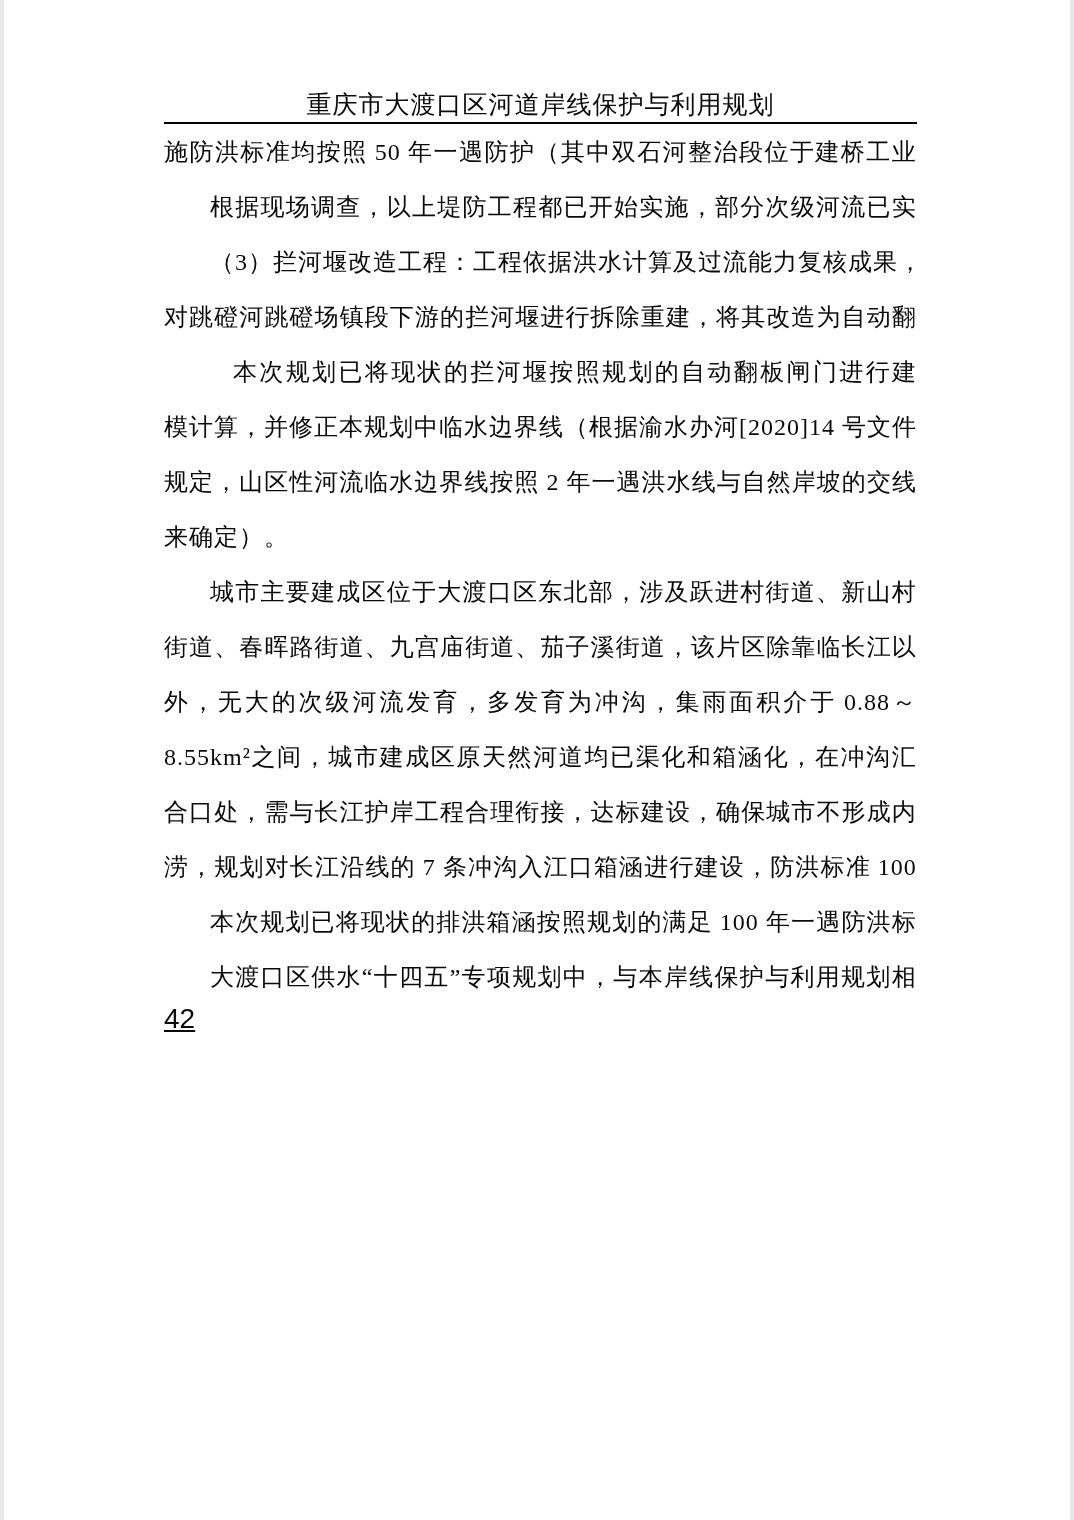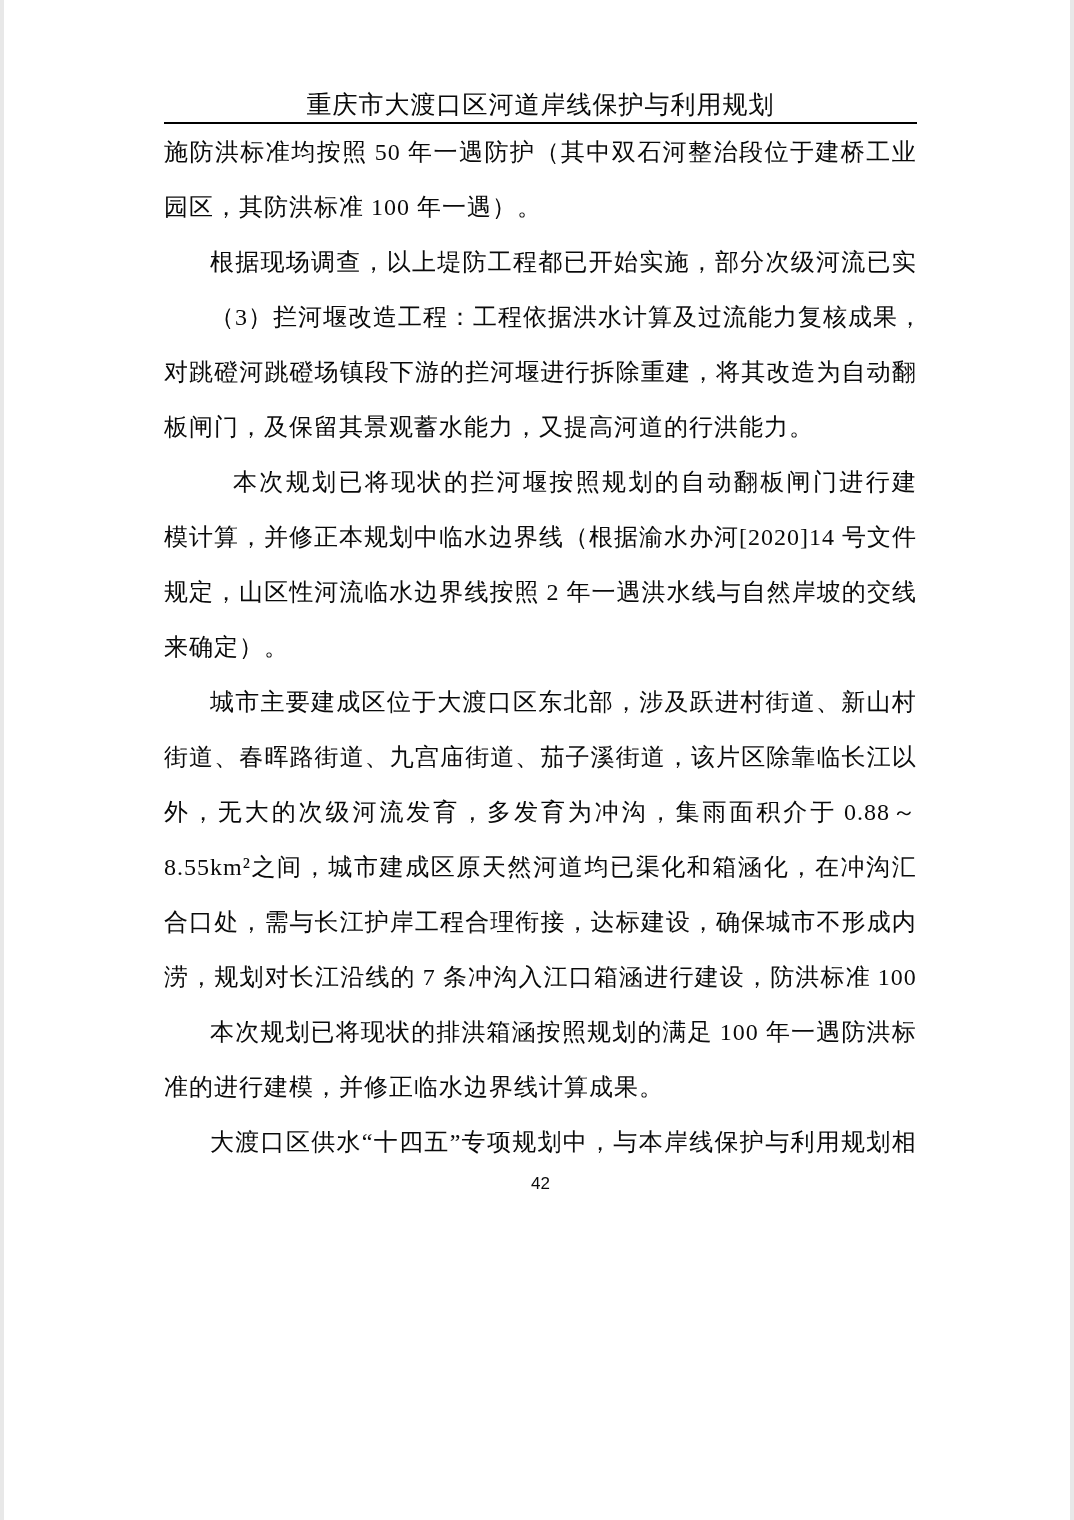--- a/index.html
+++ b/index.html
@@ -40,50 +40,47 @@
     overflow: hidden;
   }
   .line.justify {
     display: flex;
     justify-content: space-between;
     letter-spacing: 0;
   }
   .tok { white-space: pre; letter-spacing: 1px; }
   .page-number {
     margin-top: 1px;
-    text-align: center;
     font-family: "Liberation Sans", "DejaVu Sans", sans-serif;
-    font-size: 17px;
+    font-size: 28px;
     line-height: 26px;
+    text-decoration: underline;
   }
 </style>
 </head>
 <body>
 
 <div class="page">
   <div class="content">
     <div class="header">
       <div class="header-title">重庆市大渡口区河道岸线保护与利用规划</div>
     </div>
     <div class="doc-body">
         <div class="line justify"><span class="tok">施</span><span class="tok">防</span><span class="tok">洪</span><span class="tok">标</span><span class="tok">准</span><span class="tok">均</span><span class="tok">按</span><span class="tok">照</span><span class="tok"> 50 </span><span class="tok">年</span><span class="tok">一</span><span class="tok">遇</span><span class="tok">防</span><span class="tok">护</span><span class="tok">（</span><span class="tok">其</span><span class="tok">中</span><span class="tok">双</span><span class="tok">石</span><span class="tok">河</span><span class="tok">整</span><span class="tok">治</span><span class="tok">段</span><span class="tok">位</span><span class="tok">于</span><span class="tok">建</span><span class="tok">桥</span><span class="tok">工</span><span class="tok">业</span></div>
-        <div class="line">园区，其防洪标准 100 年一遇）。</div>
         <div class="line justify" style="padding-left: 46px;"><span class="tok">根</span><span class="tok">据</span><span class="tok">现</span><span class="tok">场</span><span class="tok">调</span><span class="tok">查</span><span class="tok">，</span><span class="tok">以</span><span class="tok">上</span><span class="tok">堤</span><span class="tok">防</span><span class="tok">工</span><span class="tok">程</span><span class="tok">都</span><span class="tok">已</span><span class="tok">开</span><span class="tok">始</span><span class="tok">实</span><span class="tok">施</span><span class="tok">，</span><span class="tok">部</span><span class="tok">分</span><span class="tok">次</span><span class="tok">级</span><span class="tok">河</span><span class="tok">流</span><span class="tok">已</span><span class="tok">实</span></div>
         <div class="line justify" style="padding-left: 46px;"><span class="tok">（</span><span class="tok">3</span><span class="tok">）</span><span class="tok">拦</span><span class="tok">河</span><span class="tok">堰</span><span class="tok">改</span><span class="tok">造</span><span class="tok">工</span><span class="tok">程</span><span class="tok">：</span><span class="tok">工</span><span class="tok">程</span><span class="tok">依</span><span class="tok">据</span><span class="tok">洪</span><span class="tok">水</span><span class="tok">计</span><span class="tok">算</span><span class="tok">及</span><span class="tok">过</span><span class="tok">流</span><span class="tok">能</span><span class="tok">力</span><span class="tok">复</span><span class="tok">核</span><span class="tok">成</span><span class="tok">果</span><span class="tok">，</span></div>
         <div class="line justify"><span class="tok">对</span><span class="tok">跳</span><span class="tok">磴</span><span class="tok">河</span><span class="tok">跳</span><span class="tok">磴</span><span class="tok">场</span><span class="tok">镇</span><span class="tok">段</span><span class="tok">下</span><span class="tok">游</span><span class="tok">的</span><span class="tok">拦</span><span class="tok">河</span><span class="tok">堰</span><span class="tok">进</span><span class="tok">行</span><span class="tok">拆</span><span class="tok">除</span><span class="tok">重</span><span class="tok">建</span><span class="tok">，</span><span class="tok">将</span><span class="tok">其</span><span class="tok">改</span><span class="tok">造</span><span class="tok">为</span><span class="tok">自</span><span class="tok">动</span><span class="tok">翻</span></div>
-        <div class="line">板闸门，及保留其景观蓄水能力，又提高河道的行洪能力。</div>
         <div class="line justify" style="padding-left: 69px;"><span class="tok">本</span><span class="tok">次</span><span class="tok">规</span><span class="tok">划</span><span class="tok">已</span><span class="tok">将</span><span class="tok">现</span><span class="tok">状</span><span class="tok">的</span><span class="tok">拦</span><span class="tok">河</span><span class="tok">堰</span><span class="tok">按</span><span class="tok">照</span><span class="tok">规</span><span class="tok">划</span><span class="tok">的</span><span class="tok">自</span><span class="tok">动</span><span class="tok">翻</span><span class="tok">板</span><span class="tok">闸</span><span class="tok">门</span><span class="tok">进</span><span class="tok">行</span><span class="tok">建</span></div>
         <div class="line justify"><span class="tok">模</span><span class="tok">计</span><span class="tok">算</span><span class="tok">，</span><span class="tok">并</span><span class="tok">修</span><span class="tok">正</span><span class="tok">本</span><span class="tok">规</span><span class="tok">划</span><span class="tok">中</span><span class="tok">临</span><span class="tok">水</span><span class="tok">边</span><span class="tok">界</span><span class="tok">线</span><span class="tok">（</span><span class="tok">根</span><span class="tok">据</span><span class="tok">渝</span><span class="tok">水</span><span class="tok">办</span><span class="tok">河</span><span class="tok">[2020]14 </span><span class="tok">号</span><span class="tok">文</span><span class="tok">件</span></div>
         <div class="line justify"><span class="tok">规</span><span class="tok">定</span><span class="tok">，</span><span class="tok">山</span><span class="tok">区</span><span class="tok">性</span><span class="tok">河</span><span class="tok">流</span><span class="tok">临</span><span class="tok">水</span><span class="tok">边</span><span class="tok">界</span><span class="tok">线</span><span class="tok">按</span><span class="tok">照</span><span class="tok"> 2 </span><span class="tok">年</span><span class="tok">一</span><span class="tok">遇</span><span class="tok">洪</span><span class="tok">水</span><span class="tok">线</span><span class="tok">与</span><span class="tok">自</span><span class="tok">然</span><span class="tok">岸</span><span class="tok">坡</span><span class="tok">的</span><span class="tok">交</span><span class="tok">线</span></div>
         <div class="line">来确定）。</div>
         <div class="line justify" style="padding-left: 46px;"><span class="tok">城</span><span class="tok">市</span><span class="tok">主</span><span class="tok">要</span><span class="tok">建</span><span class="tok">成</span><span class="tok">区</span><span class="tok">位</span><span class="tok">于</span><span class="tok">大</span><span class="tok">渡</span><span class="tok">口</span><span class="tok">区</span><span class="tok">东</span><span class="tok">北</span><span class="tok">部</span><span class="tok">，</span><span class="tok">涉</span><span class="tok">及</span><span class="tok">跃</span><span class="tok">进</span><span class="tok">村</span><span class="tok">街</span><span class="tok">道</span><span class="tok">、</span><span class="tok">新</span><span class="tok">山</span><span class="tok">村</span></div>
         <div class="line justify"><span class="tok">街</span><span class="tok">道</span><span class="tok">、</span><span class="tok">春</span><span class="tok">晖</span><span class="tok">路</span><span class="tok">街</span><span class="tok">道</span><span class="tok">、</span><span class="tok">九</span><span class="tok">宫</span><span class="tok">庙</span><span class="tok">街</span><span class="tok">道</span><span class="tok">、</span><span class="tok">茄</span><span class="tok">子</span><span class="tok">溪</span><span class="tok">街</span><span class="tok">道</span><span class="tok">，</span><span class="tok">该</span><span class="tok">片</span><span class="tok">区</span><span class="tok">除</span><span class="tok">靠</span><span class="tok">临</span><span class="tok">长</span><span class="tok">江</span><span class="tok">以</span></div>
         <div class="line justify"><span class="tok">外</span><span class="tok">，</span><span class="tok">无</span><span class="tok">大</span><span class="tok">的</span><span class="tok">次</span><span class="tok">级</span><span class="tok">河</span><span class="tok">流</span><span class="tok">发</span><span class="tok">育</span><span class="tok">，</span><span class="tok">多</span><span class="tok">发</span><span class="tok">育</span><span class="tok">为</span><span class="tok">冲</span><span class="tok">沟</span><span class="tok">，</span><span class="tok">集</span><span class="tok">雨</span><span class="tok">面</span><span class="tok">积</span><span class="tok">介</span><span class="tok">于</span><span class="tok"> 0.88</span><span class="tok">～</span></div>
         <div class="line justify"><span class="tok">8.55km²</span><span class="tok">之</span><span class="tok">间</span><span class="tok">，</span><span class="tok">城</span><span class="tok">市</span><span class="tok">建</span><span class="tok">成</span><span class="tok">区</span><span class="tok">原</span><span class="tok">天</span><span class="tok">然</span><span class="tok">河</span><span class="tok">道</span><span class="tok">均</span><span class="tok">已</span><span class="tok">渠</span><span class="tok">化</span><span class="tok">和</span><span class="tok">箱</span><span class="tok">涵</span><span class="tok">化</span><span class="tok">，</span><span class="tok">在</span><span class="tok">冲</span><span class="tok">沟</span><span class="tok">汇</span></div>
         <div class="line justify"><span class="tok">合</span><span class="tok">口</span><span class="tok">处</span><span class="tok">，</span><span class="tok">需</span><span class="tok">与</span><span class="tok">长</span><span class="tok">江</span><span class="tok">护</span><span class="tok">岸</span><span class="tok">工</span><span class="tok">程</span><span class="tok">合</span><span class="tok">理</span><span class="tok">衔</span><span class="tok">接</span><span class="tok">，</span><span class="tok">达</span><span class="tok">标</span><span class="tok">建</span><span class="tok">设</span><span class="tok">，</span><span class="tok">确</span><span class="tok">保</span><span class="tok">城</span><span class="tok">市</span><span class="tok">不</span><span class="tok">形</span><span class="tok">成</span><span class="tok">内</span></div>
         <div class="line justify"><span class="tok">涝</span><span class="tok">，</span><span class="tok">规</span><span class="tok">划</span><span class="tok">对</span><span class="tok">长</span><span class="tok">江</span><span class="tok">沿</span><span class="tok">线</span><span class="tok">的</span><span class="tok"> 7 </span><span class="tok">条</span><span class="tok">冲</span><span class="tok">沟</span><span class="tok">入</span><span class="tok">江</span><span class="tok">口</span><span class="tok">箱</span><span class="tok">涵</span><span class="tok">进</span><span class="tok">行</span><span class="tok">建</span><span class="tok">设</span><span class="tok">，</span><span class="tok">防</span><span class="tok">洪</span><span class="tok">标</span><span class="tok">准</span><span class="tok"> 100</span></div>
         <div class="line justify" style="padding-left: 46px;"><span class="tok">本</span><span class="tok">次</span><span class="tok">规</span><span class="tok">划</span><span class="tok">已</span><span class="tok">将</span><span class="tok">现</span><span class="tok">状</span><span class="tok">的</span><span class="tok">排</span><span class="tok">洪</span><span class="tok">箱</span><span class="tok">涵</span><span class="tok">按</span><span class="tok">照</span><span class="tok">规</span><span class="tok">划</span><span class="tok">的</span><span class="tok">满</span><span class="tok">足</span><span class="tok"> 100 </span><span class="tok">年</span><span class="tok">一</span><span class="tok">遇</span><span class="tok">防</span><span class="tok">洪</span><span class="tok">标</span></div>
-        <div class="line">准的进行建模，并修正临水边界线计算成果。</div>
         <div class="line justify" style="padding-left: 46px;"><span class="tok">大</span><span class="tok">渡</span><span class="tok">口</span><span class="tok">区</span><span class="tok">供</span><span class="tok">水</span><span class="tok">“</span><span class="tok">十</span><span class="tok">四</span><span class="tok">五</span><span class="tok">”</span><span class="tok">专</span><span class="tok">项</span><span class="tok">规</span><span class="tok">划</span><span class="tok">中</span><span class="tok">，</span><span class="tok">与</span><span class="tok">本</span><span class="tok">岸</span><span class="tok">线</span><span class="tok">保</span><span class="tok">护</span><span class="tok">与</span><span class="tok">利</span><span class="tok">用</span><span class="tok">规</span><span class="tok">划</span><span class="tok">相</span></div>
       </div>
     <div class="page-number">42</div>
   </div>
 </div>
 
 </body></html>

